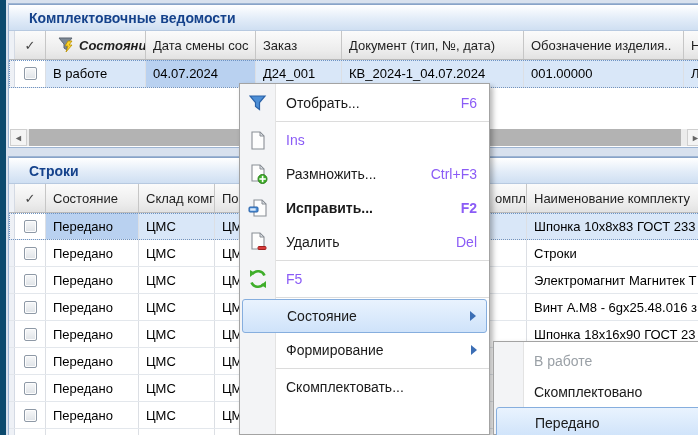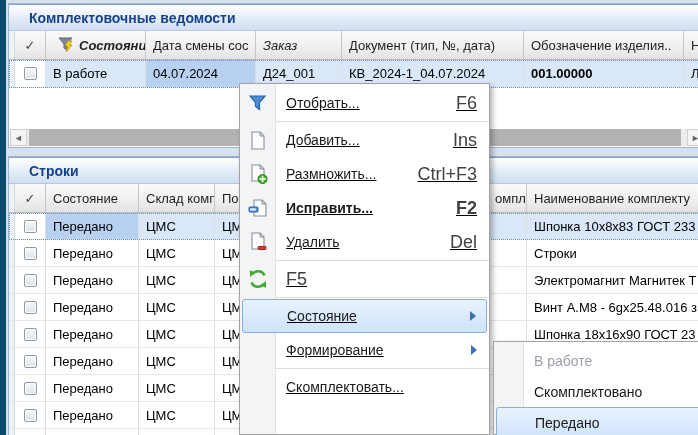--- a/index.html
+++ b/index.html
@@ -39,25 +39,25 @@
   .italic-bold { font-style:italic; font-weight:bold; }
 
   
   .hscroll { position:absolute; left:1px; right:0; bottom:1px; height:17px; background:#ececec; }
   .sb-btn { position:absolute; top:0; width:17px; height:17px; background:#f4f4f4; border:1px solid #cfcfcf; display:flex; align-items:center; justify-content:center; font-size:9px; color:#666; }
   .sb-btn.left { left:0; }
   .sb-btn.right { right:0; }
   .sb-thumb { position:absolute; top:0; left:19px; width:652px; height:17px; background:#b3b3b3; }
 
   
-  .menu { position:absolute; left:233px; top:83px; width:251px; height:352px; background:#fff; border:1px solid #a3a3a3; box-shadow:3px 3px 5px rgba(0,0,0,.28); padding-top:2px; z-index:10;text-decoration:underline; }
+  .menu { position:absolute; left:233px; top:83px; width:251px; height:352px; background:#fff; border:1px solid #a3a3a3; box-shadow:3px 3px 5px rgba(0,0,0,.28); padding-top:2px; z-index:10; }
   .menu-gutter { position:absolute; left:0; top:0; bottom:0; width:36px; background:#f3f4f6; border-right:1px solid #e3e3e3; }
   .mi { position:relative; height:34px; display:flex; align-items:center; padding:0 12px 0 46px; font-size:14px; color:#1a1a1a; }
   .mi .lbl { flex:1 1 auto; white-space:nowrap; overflow:hidden; }
-  .mi .sc { flex:none; font-size:18px; color:#404040; }
+  .mi .sc { flex:none; font-size:14px; color:#8b5cf6; }
   .mi.bold .lbl, .mi.bold .sc { font-weight:bold; }
   .mi .ic { position:absolute; left:7px; top:50%; transform:translateY(-50%); width:22px; height:22px; display:flex; align-items:center; justify-content:center; }
   .mi.hl { margin:0 2px; padding:0 10px 0 44px; border:1px solid #86aede; border-radius:3px; background:linear-gradient(#e9f3fe,#cfe3fa); }
   .msep { height:1px; background:#dcdcdc; margin:1px 0; }
   .arrow-r { width:0; height:0; border-top:5px solid transparent; border-bottom:5px solid transparent; border-left:6px solid #3b6eb5; margin-left:8px; }
 
   
   .submenu { position:absolute; left:487px; top:341px; width:211px; height:94px; background:#fff; border:1px solid #a3a3a3; border-right:none; box-shadow:3px 3px 5px rgba(0,0,0,.28); padding-top:3px; z-index:11; }
   .submenu .menu-gutter { width:30px; }
   .smi { position:relative; height:31px; display:flex; align-items:center; padding:0 10px 0 40px; font-size:14px; color:#1a1a1a; }
@@ -81,21 +81,21 @@
       <div class="hcell" style="width:100px;">
         <svg class="hicon" width="17" height="16" viewBox="0 0 17 16">
           <polygon points="1,1 14,1 9,7 9,13 6,11 6,7" fill="#7f8a96" stroke="#5c6570" stroke-width="1"></polygon>
           <polygon points="10,4 14,4 11,8 14,8 8,15 10,9 7,9" fill="#ffd42a" stroke="#b88f00" stroke-width="0.8"></polygon>
         </svg>
         <span class="italic-bold">Состояни</span>
       </div>
       <div class="hcell" style="width:110px;align-items:center;">
         <span>Дата смены сос</span>
       </div>
-      <div class="hcell" style="width:86px;font-style:italic;">
+      <div class="hcell" style="width:86px;">
         <span>Заказ</span>
       </div>
       <div class="hcell" style="width:182px;">
         <span>Документ (тип, №, дата)</span>
       </div>
       <div class="hcell" style="width:160px;">
         <span>Обозначение изделия..</span>
       </div>
       <div class="hcell last">
         <span>На</span>
@@ -112,21 +112,21 @@
       </div>
       <div class="cell focus" style="width:110px;">
         <span>04.07.2024</span>
       </div>
       <div class="cell" style="width:86px;">
         <span>Д24_001</span>
       </div>
       <div class="cell" style="width:182px;">
         <span>КВ_2024-1_04.07.2024</span>
       </div>
-      <div class="cell" style="width:160px;font-weight:bold;">
+      <div class="cell" style="width:160px;">
         <span>001.00000</span>
       </div>
       <div class="cell last">
         <span>Ле</span>
       </div>
     </div>
 
     <div class="hscroll">
       <div class="sb-btn left">◄</div>
       <div class="sb-thumb"></div>
@@ -346,21 +346,20 @@
 
     <div class="msep"></div>
 
     <div class="mi">
       <span class="ic">
         <svg width="18" height="19" viewBox="0 0 18 19">
           <path d="M3,1 h8 l4,4 v13 h-12 z" fill="#fdfdfd" stroke="#8a8f96" stroke-width="1.1"></path>
           <path d="M11,1 l4,4 h-4 z" fill="#d9dde2" stroke="#8a8f96" stroke-width="1"></path>
         </svg>
       </span>
-      <span class="lbl">Добавить...</span>
       <span class="sc">Ins</span>
     </div>
 
     <div class="mi">
       <span class="ic">
         <svg width="19" height="20" viewBox="0 0 19 20">
           <path d="M3,1 h8 l4,4 v12 h-12 z" fill="#fdfdfd" stroke="#8a8f96" stroke-width="1.1"></path>
           <path d="M11,1 l4,4 h-4 z" fill="#d9dde2" stroke="#8a8f96" stroke-width="1"></path>
           <circle cx="13.5" cy="15" r="4.5" fill="#3fae2a" stroke="#2c7f1c"></circle>
           <rect x="12.8" y="11.8" width="1.6" height="6.4" fill="#fff"></rect>

